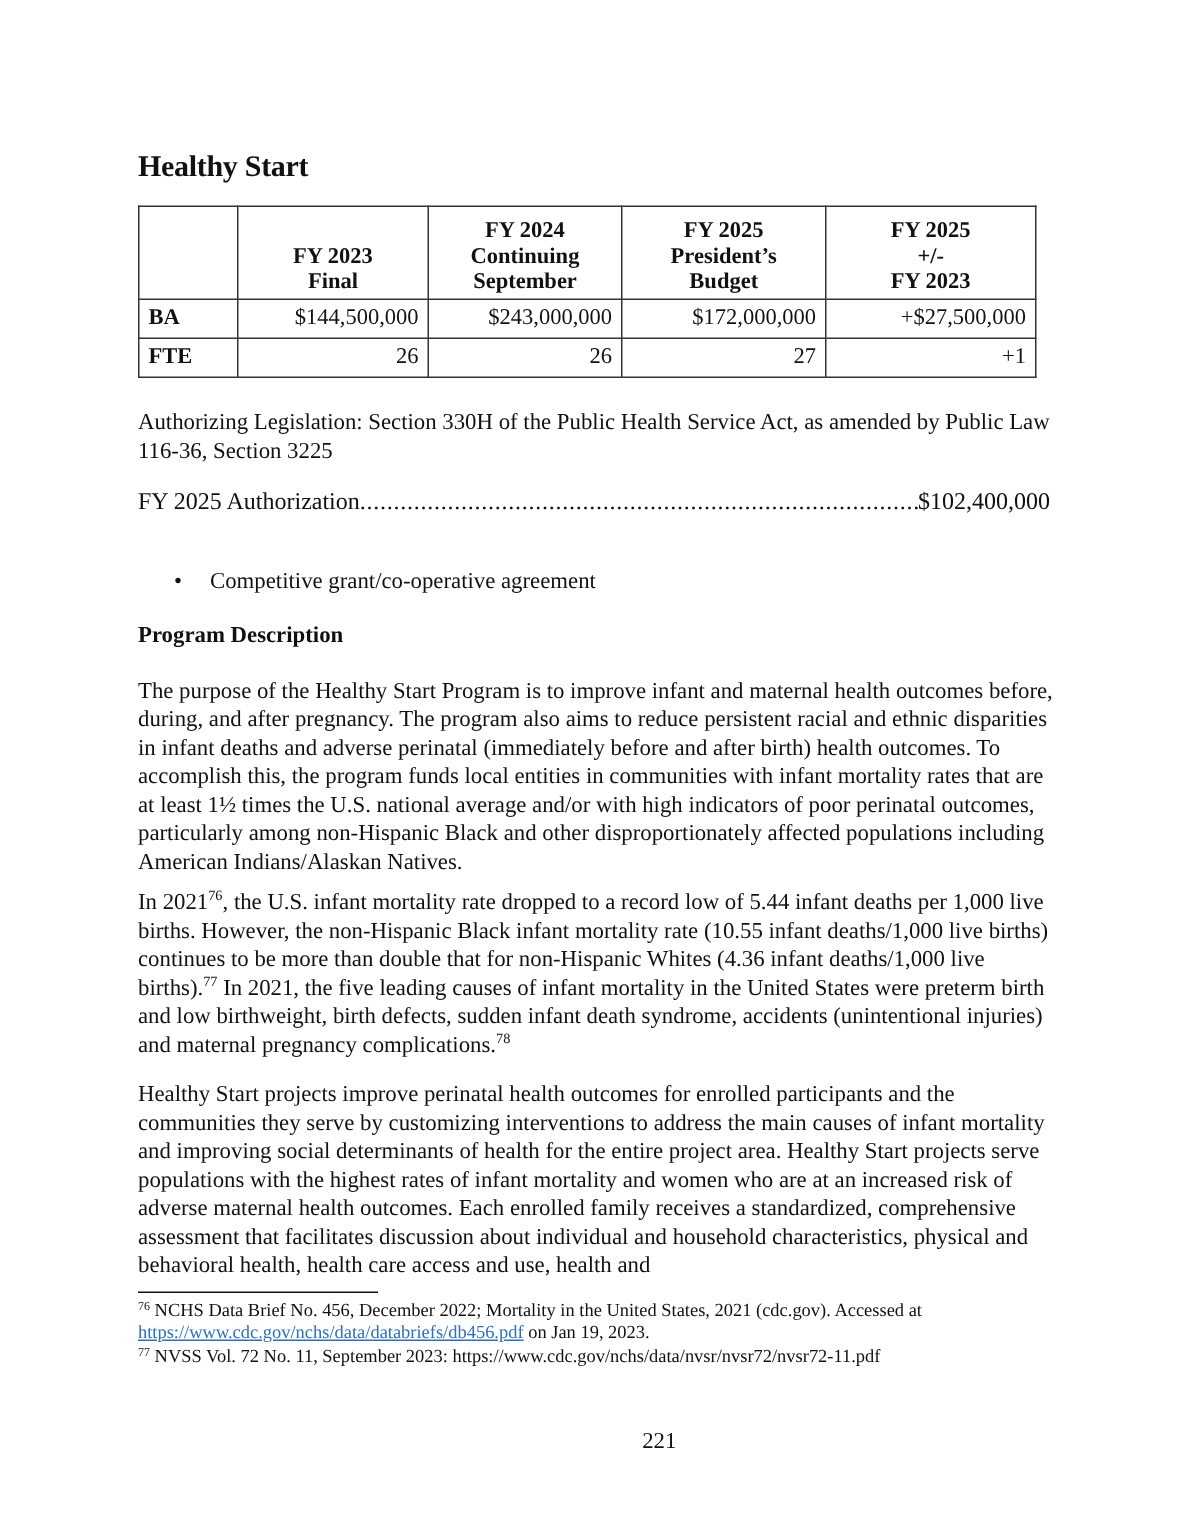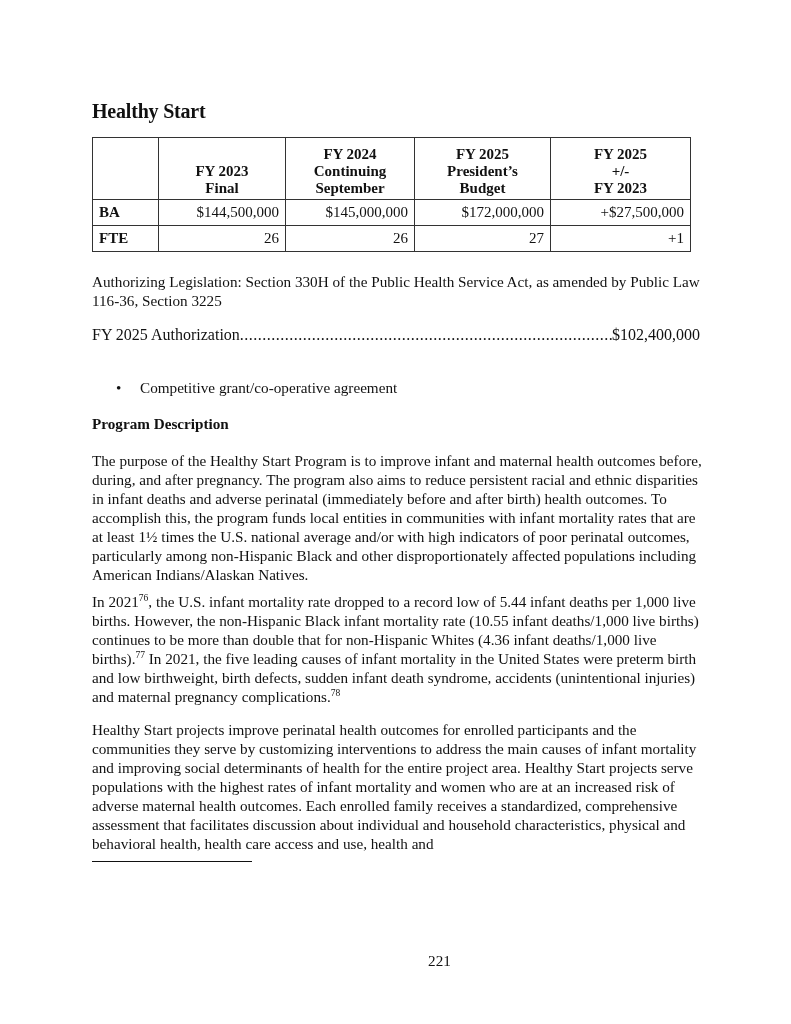--- a/index.html
+++ b/index.html
@@ -54,21 +54,21 @@
       </th>
       <th>
         <span>FY 2025</span><br>
         <span>+/-</span><br>
         <span>FY 2023</span>
       </th>
     </tr>
     <tr>
       <td class="rowhead">BA</td>
       <td>$144,500,000</td>
-      <td>$145,000,000</td>
+      <td>$243,000,000</td>
       <td>$172,000,000</td>
       <td>+$27,500,000</td>
     </tr>
     <tr>
       <td class="rowhead">FTE</td>
       <td>26</td>
       <td>26</td>
       <td>27</td>
       <td>+1</td>
     </tr>
@@ -92,16 +92,18 @@
 
   <p class="para" style="top:440px">The purpose of the Healthy Start Program is to improve infant and maternal health outcomes before, during, and after pregnancy. The program also aims to reduce persistent racial and ethnic disparities in infant deaths and adverse perinatal (immediately before and after birth) health outcomes.  To accomplish this, the program funds local entities in communities with infant mortality rates that are at least 1½ times the U.S. national average and/or with high indicators of poor perinatal outcomes, particularly among non-Hispanic Black and other disproportionately affected populations including American Indians/Alaskan Natives.</p>
 
   <p class="para" style="top:581px"><span>In 2021</span><sup>76</sup><span>, the U.S. infant mortality rate dropped to a record low of 5.44 infant deaths per 1,000 live births. However, the non-Hispanic Black infant mortality rate (10.55 infant deaths/1,000 live births) continues to be more than double that for non-Hispanic Whites (4.36 infant deaths/1,000 live births).</span><sup>77</sup><span> In 2021, the five leading causes of infant mortality in the United States were preterm birth and low birthweight, birth defects, sudden infant death syndrome, accidents (unintentional injuries) and maternal pregnancy complications.</span><sup>78</sup></p>
 
   <p class="para" style="top:709px">Healthy Start projects improve perinatal health outcomes for enrolled participants and the communities they serve by customizing interventions to address the main causes of infant mortality and improving social determinants of health for the entire project area. Healthy Start projects serve populations with the highest rates of infant mortality and women who are at an increased risk of adverse maternal health outcomes. Each enrolled family receives a standardized, comprehensive assessment that facilitates discussion about individual and household characteristics, physical and behavioral health, health care access and use, health and</p>
 
   <div class="fn-rule"></div>
 
   <div class="footnotes">
+    <p class="fn"><sup>76</sup><span> NCHS Data Brief No. 456, December 2022; Mortality in the United States, 2021 (cdc.gov). Accessed at </span><span class="link">https://www.cdc.gov/nchs/data/databriefs/db456.pdf</span><span> on Jan 19, 2023.</span></p>
+    <p class="fn"><sup>77</sup><span> NVSS Vol. 72 No. 11, September 2023: https://www.cdc.gov/nchs/data/nvsr/nvsr72/nvsr72-11.pdf</span></p>
   </div>
 
   <div class="page-number">221</div>
 </div>
 
 </body></html>

